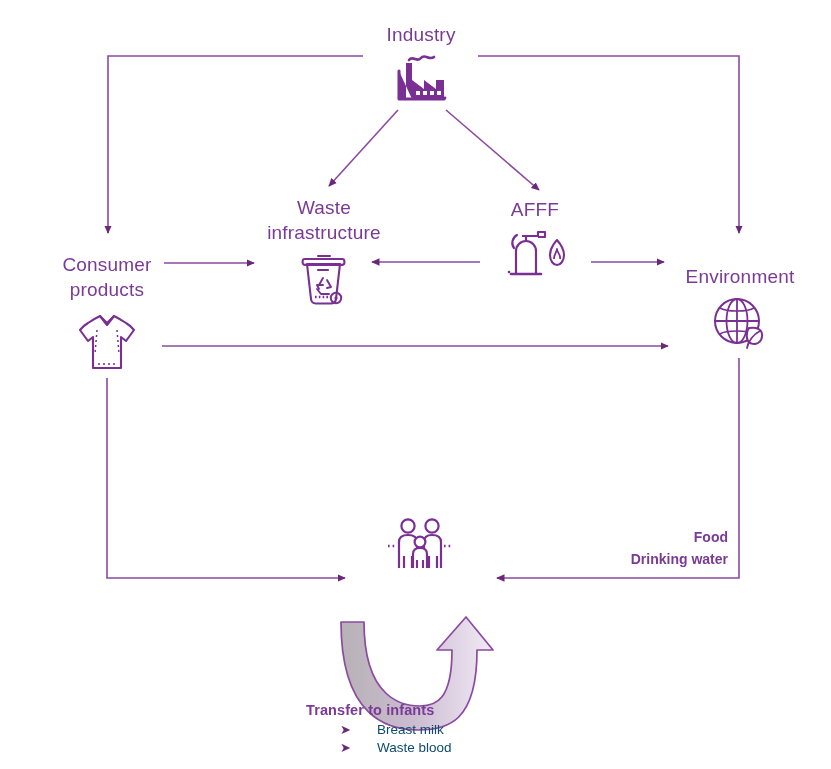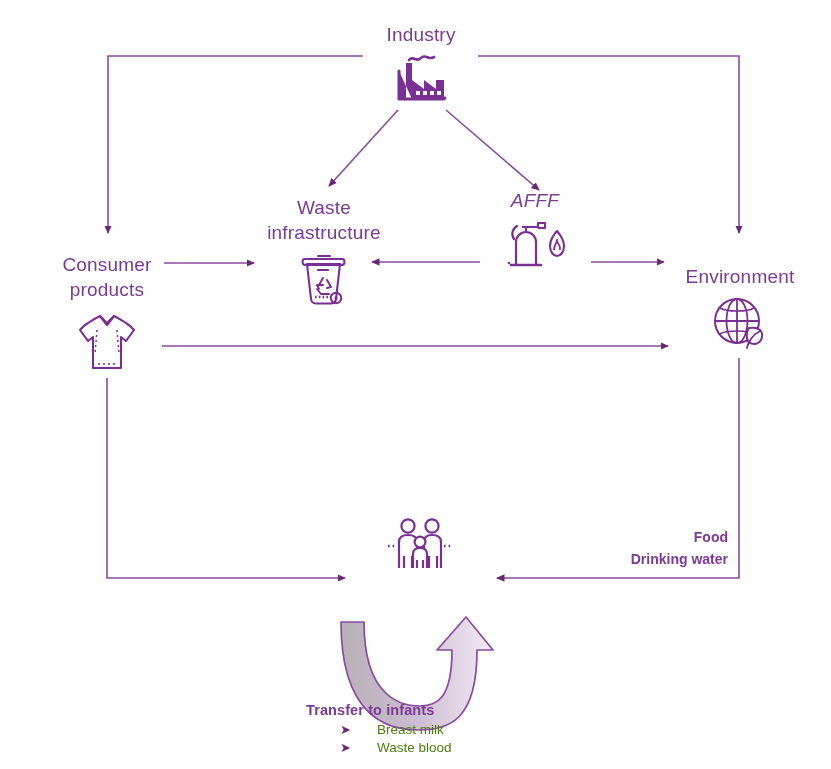--- a/index.html
+++ b/index.html
@@ -9,21 +9,21 @@
   svg.lines{position:absolute;left:0;top:0;width:831px;height:769px;pointer-events:none;}
   .node{position:absolute;text-align:center;}
   .node .label{font-size:19px;line-height:25px;color:#7a3a96;letter-spacing:.2px;white-space:pre-line;}
   .icon{display:block;margin:6px auto 0;}
   .side-label{position:absolute;text-align:right;font-size:14px;line-height:22px;color:#7a3a96;white-space:pre-line;}
   .transfer{position:absolute;text-align:left;}
   .transfer .ttitle{font-size:14.5px;color:#7a3a96;font-weight:600;letter-spacing:.1px;}
   .bullets{margin-top:4px;font-size:13.5px;color:#7a3a96;}
   .brow{display:flex;align-items:center;justify-content:flex-start;margin:3px 0 0 34px;}
   .barrow{color:#6b2878;font-size:13px;margin-right:26px;line-height:1;}
-  .btext{color:#4d7c0f;}
+  .btext{color:#0c4a6e;}
 </style>
 </head>
 <body>
 
 <div id="stage">
 
   <svg class="lines" viewBox="0 0 831 769">
     <defs>
       <marker id="ah" markerWidth="9" markerHeight="9" refX="7.5" refY="4.5" orient="auto" markerUnits="userSpaceOnUse">
         <path d="M0,0.8 L8.4,4.5 L0,8.2 Z" fill="#6b2878"></path>
@@ -127,21 +127,21 @@
     <svg class="icon" width="62" height="66" viewBox="0 0 62 66">
       <path d="M24,8 C24,8 18,11 12,15 C7,18 4,22 4,22 L12,33 L17,29 L17,60 L45,60 L45,29 L50,33 L58,22
                C58,22 55,18 50,15 C44,11 38,8 38,8 L31,17 Z" fill="none" stroke="#7a2f93" stroke-width="2.1" stroke-linejoin="round"></path>
       <path d="M24,8 L31,15 L38,8" fill="none" stroke="#7a2f93" stroke-width="2.1" stroke-linejoin="round"></path>
       <path d="M21,22 L19,46" fill="none" stroke="#7a2f93" stroke-width="1.5" stroke-dasharray="2 3"></path>
       <path d="M41,22 L43,46" fill="none" stroke="#7a2f93" stroke-width="1.5" stroke-dasharray="2 3"></path>
       <path d="M22,56 L41,56" fill="none" stroke="#7a2f93" stroke-width="1.6" stroke-dasharray="2 3"></path>
     </svg>
   </div>
 
-  <div class="node" style="left:470px;top:188px;width:130px;font-style:italic;">
+  <div class="node" style="left:470px;top:197px;width:130px;">
     <div class="label">AFFF</div>
     <svg class="icon" width="70" height="52" viewBox="0 0 70 52">
       <path d="M16,46 L16,23 C16,17.5 20.5,13 26,13 C31.5,13 36,17.5 36,23 L36,46" fill="none" stroke="#7a2f93" stroke-width="2.2" stroke-linejoin="round"></path>
       <path d="M11,46 L41,46" fill="none" stroke="#7a2f93" stroke-width="2.6" stroke-linecap="round"></path>
       <path d="M26,13 L26,8" fill="none" stroke="#7a2f93" stroke-width="2.2"></path>
       <path d="M22,8 L38,8 L38,4 L45,4 L45,9 L38,9" fill="none" stroke="#7a2f93" stroke-width="2.2" stroke-linejoin="round"></path>
       <path d="M14,20 C11,16 12,10 17,7" fill="none" stroke="#7a2f93" stroke-width="2.2" stroke-linecap="round"></path>
       <circle cx="9" cy="44" r="1.3" fill="#7a2f93"></circle>
       <path d="M57,12 C57,12 50,19 50,27 C50,33 53.5,37 57,37 C60.5,37 64,33 64,27 C64,20 57,12 57,12 Z" fill="none" stroke="#7a2f93" stroke-width="2.1" stroke-linejoin="round"></path>
       <path d="M54,31 C54,26 57,24 57,21 C57,25 61,26 60,31" fill="none" stroke="#7a2f93" stroke-width="1.8" stroke-linejoin="round"></path>

